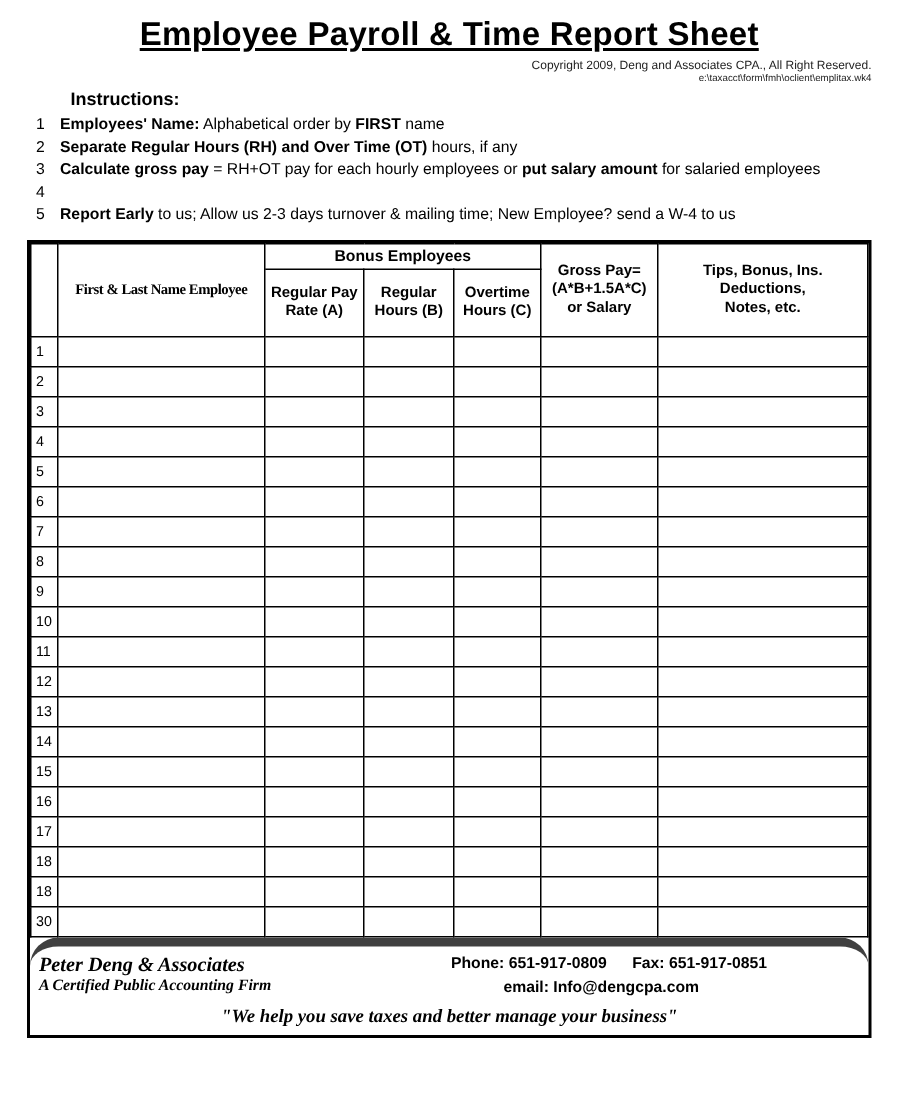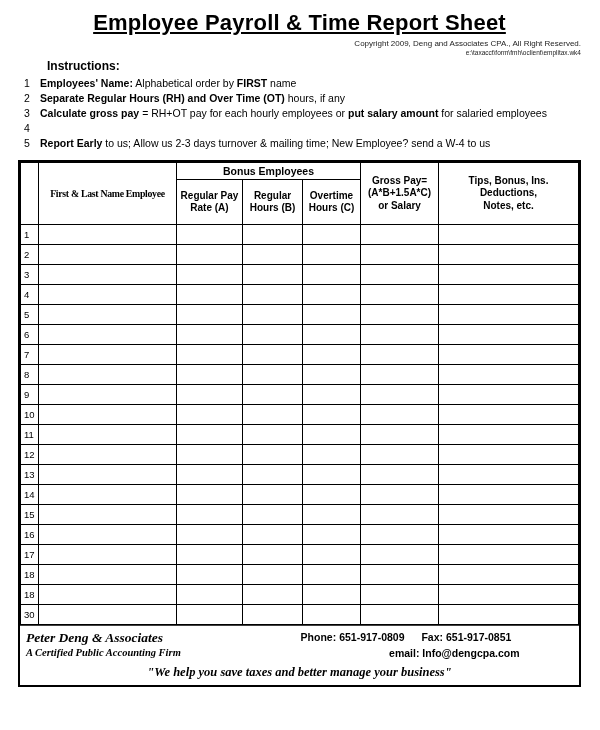--- a/index.html
+++ b/index.html
@@ -48,36 +48,36 @@
     vertical-align: middle;
     white-space: pre-line;
     line-height: 1.25;
   }
   .group-head { font-size: 10.5px; height: 17px; }
   .sub-row th { height: 45px; }
   .name-head { font-size: 9.8px; letter-spacing: -0.3px; white-space: nowrap; font-family: Liberation Serif, serif; }
   tbody td { height: 20px; }
   tbody td.rownum { font-size: 9.5px; text-align: left; padding-left: 3px; font-weight: normal; }
 
-  .footer { border-top: 1px solid #404040; padding: 3px 6px 5px 6px; }
+  .footer { border-top: 6px solid #404040; padding: 3px 6px 5px 6px; border-radius: 19px; }
   .footer-main { display: flex; }
   .footer-left { width: 46%; }
   .footer-right { width: 54%; }
   .company {
     font-family: "Liberation Serif", serif;
     font-weight: bold; font-style: italic;
     font-size: 13.5px; line-height: 17px;
   }
   .tagline {
     font-family: "Liberation Serif", serif;
     font-weight: bold; font-style: italic;
     font-size: 10.5px; line-height: 14px;
   }
   .phone-line, .email-line { font-weight: bold; font-size: 10.5px; line-height: 16px; padding-left: 23px; }
-  .email-line { padding-left: 58px; text-align: center; }
+  .email-line { padding-left: 58px; }
   .fax-part { margin-left: 14px; }
   .quote {
     text-align: center;
     font-family: "Liberation Serif", serif;
     font-weight: bold; font-style: italic;
     font-size: 12.5px;
     margin-top: 4px;
   }
 </style>
 </head>

